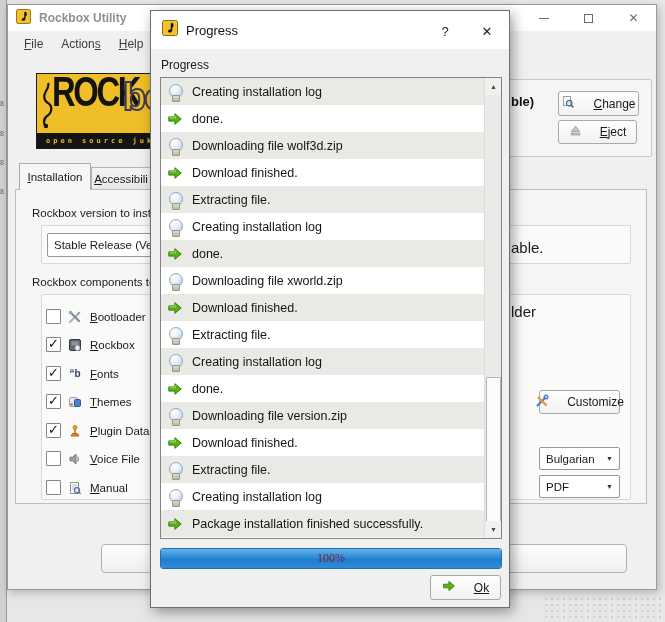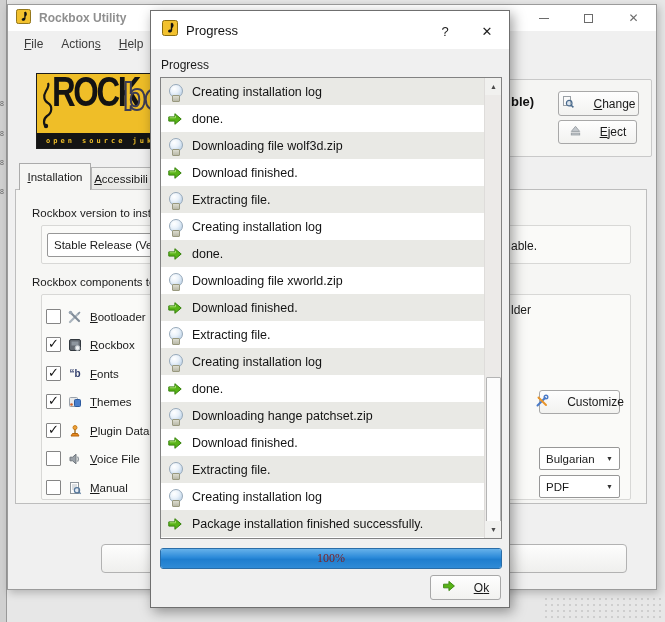--- a/index.html
+++ b/index.html
@@ -40,21 +40,21 @@
 
   
   .groupbox { border:1px solid #c9c9c9; background:#f5f5f3; border-radius:2px; }
   .innerbox { border:1px solid #d8d8d6; background:#fafaf8; border-radius:2px; }
   .btn { background:linear-gradient(#fefefe,#f2f2f0); border:1px solid #a8a8a8; border-radius:3px;
          display:flex; align-items:center; justify-content:center; gap:18px; font-size:12px; color:#1a1a1a; }
   .combo { background:#fff; border:1px solid #979797; border-radius:2px; display:flex; align-items:center;
            justify-content:space-between; font-size:11.5px; color:#1a1a1a; padding:0 6px; }
   .combo .arr { font-size:7px; color:#333; }
   .lbl { font-size:11.5px; color:#1a1a1a; white-space:nowrap; }
-  .frag { font-size:12px; color:#1a1a1a; white-space:nowrap; }
+  .frag { font-size:15px; color:#1a1a1a; white-space:nowrap; }
   .fragb { font-size:13px; font-weight:bold; color:#111; white-space:nowrap; }
 
   .tab { display:flex; align-items:center; justify-content:center; font-size:11.5px; color:#1a1a1a; overflow:hidden; }
   .tab-active { background:#f6f6f4; border:1px solid #ababab; border-bottom:none; z-index:2; }
   .tab-idle { background:linear-gradient(#f3f3f1,#e7e7e5); border:1px solid #b5b5b5; border-bottom:none; }
 
   .cb-row { position:absolute; display:flex; align-items:center; gap:4px; height:17px; }
   .cb-box { width:15px; height:15px; background:#fff; border:1px solid #858585; border-radius:1px;
             display:flex; align-items:center; justify-content:center; }
   .cb-mark { font-size:13px; font-weight:bold; color:#111; line-height:1; margin-top:-2px; }
@@ -408,21 +408,21 @@
     <path d="M1.8 5.9 h6.1 V2.7 L14.2 8 L7.9 13.3 V10.1 H1.8 z" fill="#58b317" stroke="#35820a" stroke-linejoin="round"></path>
     <path d="M2.6 6.8 h5.9 V4.8" fill="none" stroke="#a5dd6b" stroke-width="1"></path>
   </svg>
             </span>
       <span class="row-text">done.</span>
     </div>
           <div class="lrow alt">
       <span class="row-ic">
               <span class="bulb"></span>
             </span>
-      <span class="row-text">Downloading hange patchset.zip</span>
+      <span class="row-text">Downloading file version.zip</span>
     </div>
           <div class="lrow">
       <span class="row-ic">
               <svg width="16" height="16" viewBox="0 0 16 16">
     <path d="M1.8 5.9 h6.1 V2.7 L14.2 8 L7.9 13.3 V10.1 H1.8 z" fill="#58b317" stroke="#35820a" stroke-linejoin="round"></path>
     <path d="M2.6 6.8 h5.9 V4.8" fill="none" stroke="#a5dd6b" stroke-width="1"></path>
   </svg>
             </span>
       <span class="row-text">Download finished.</span>
     </div>

